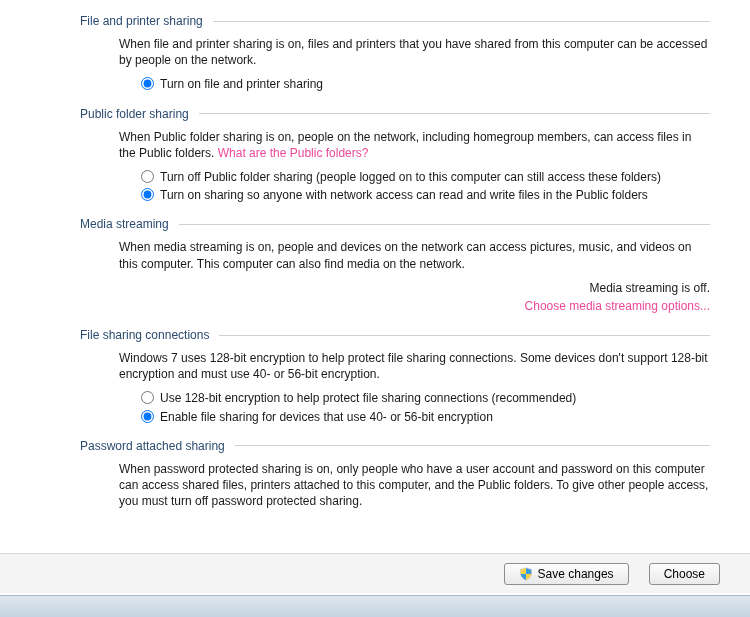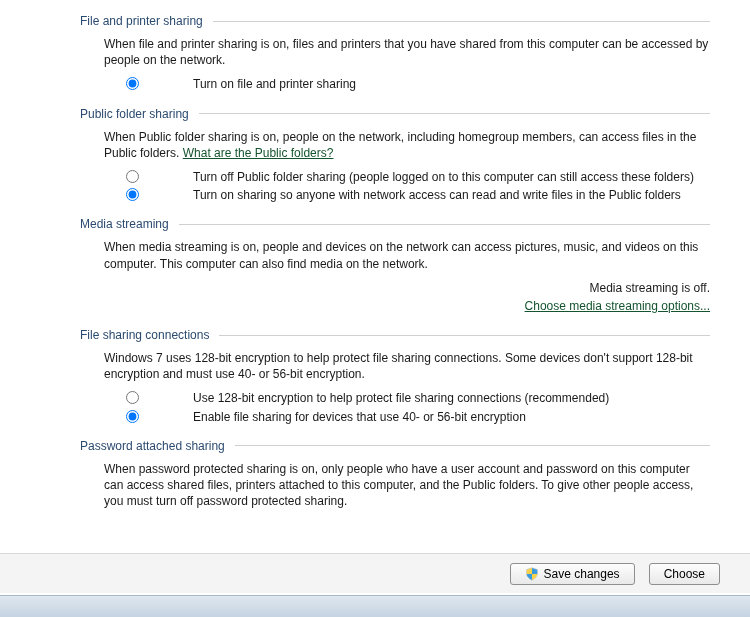--- a/index.html
+++ b/index.html
@@ -25,51 +25,50 @@
     font-size: 12px;
     margin-bottom: 8px;
   }
   .section-header .rule {
     flex: 1;
     height: 1px;
     background: #d0d0d0;
     margin-left: 10px;
   }
   .section-body {
-    margin-left: 24px;
+    margin-left: 39px;
     color: #1a1a1a;
     line-height: 1.35;
   }
   .section-body p { margin: 0 0 8px 0; }
   .radio-group { margin-left: 22px; }
   .radio-row {
     display: flex;
     align-items: flex-start;
     margin: 2px 0;
-    gap: 48px;
   }
   .radio-row input[type=radio] {
     margin: 1px 6px 0 0;
     flex-shrink: 0;
   }
   .radio-row label { cursor: default; }
-  .link { color: #14532d; text-decoration: underline; cursor: pointer; }
+  .link { color: #ec4899; cursor: pointer; }
   .status-indent { margin-left: 22px; text-align: right; }
   .status-indent div:first-child { margin-bottom: 2px; }
   .button-bar {
     position: absolute;
     left: 0; right: 0; bottom: 24px;
     height: 40px;
     border-top: 1px solid #d8d8d8;
     background: #f4f4f4;
     display: flex;
     justify-content: flex-end;
     align-items: center;
     padding-right: 30px;
-    gap: 14px;
+    gap: 20px;
   }
   button.win {
     font-family: inherit;
     font-size: 12px;
     height: 22px;
     padding: 0 14px;
     border: 1px solid #8e8e8e;
     border-radius: 3px;
     background: linear-gradient(#fdfdfd, #e9e9e9);
     cursor: pointer;

